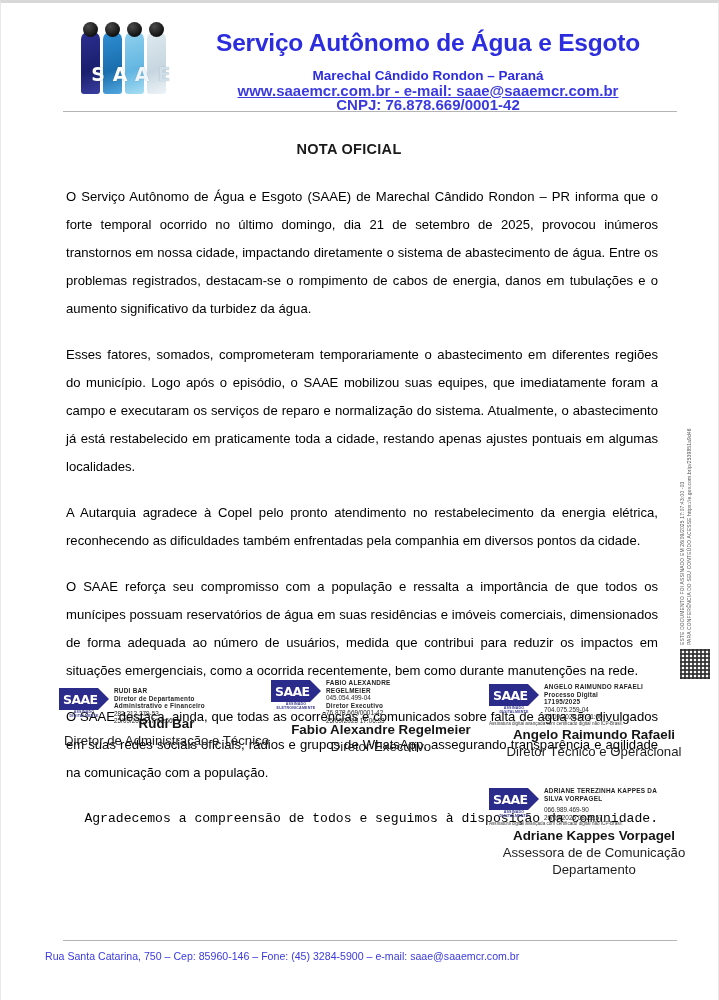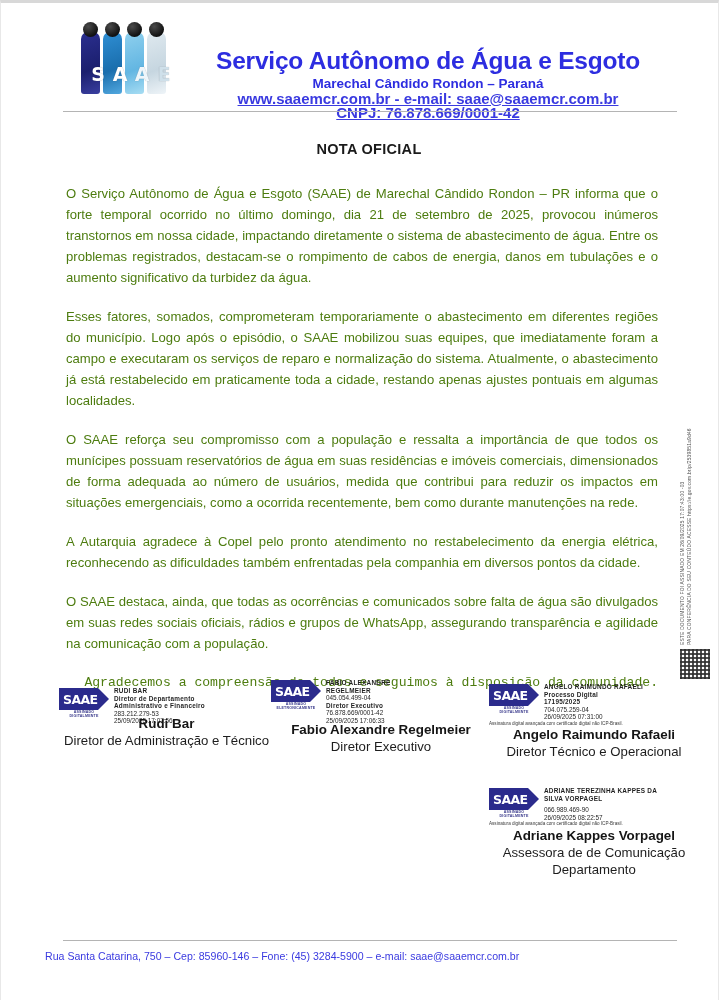--- a/index.html
+++ b/index.html
@@ -87,61 +87,60 @@
     text-align: center;
     padding-top: 12px;
     margin-left: -6px;
   }
   .org-title {
     color: #2d2de0;
     font-weight: bold;
     font-size: 24.5px;
     line-height: 27px;
     letter-spacing: -0.2px;
-    margin-top: 18px;
   }
   .org-sub {
     color: #2d2de0;
     font-weight: bold;
     font-size: 13.5px;
     line-height: 17px;
-    margin-top: 1px;
+    margin-top: 11px;
   }
   .org-line {
     color: #3a3ae0;
     font-weight: bold;
     font-size: 15px;
     line-height: 14px;
     text-decoration: underline;
   }
   .hr-top {
     position: absolute;
     left: 62px; top: 108px;
     width: 614px; height: 0;
     border-top: 1.4px solid #b4b4b4;
   }
 
   
   .doc-title {
     position: absolute;
-    left: 68px; top: 138px;
+    left: 48px; top: 138px;
     width: 600px;
     text-align: center;
     font-weight: bold;
     font-size: 14.5px;
     color: #1a1a1a;
     letter-spacing: 0.3px;
   }
   .body-copy {
     position: absolute;
     left: 65px; top: 180px;
     width: 592px;
     font-size: 13.1px;
-    line-height: 21px;
-    color: #4d7c0f;
+    line-height: 28px;
+    color: #000000;
     text-align: justify;
   }
   .body-copy p { margin: 0 0 18px 0; }
   .body-copy p.no-just { text-align: right; font-family: Liberation Mono, monospace; }
 
   
   .sig-area {
     position: absolute;
     left: 58px; top: 672px;
     width: 620px; height: 230px;
@@ -290,22 +289,22 @@
       <div class="org-line">CNPJ: 76.878.669/0001-42</div>
     </div>
   </div>
   <div class="hr-top"></div>
 
   <div class="doc-title">NOTA OFICIAL</div>
 
   <div class="body-copy">
     <p>O Serviço Autônomo de Água e Esgoto (SAAE) de Marechal Cândido Rondon – PR informa que o forte temporal ocorrido no último domingo, dia 21 de setembro de 2025, provocou inúmeros transtornos em nossa cidade, impactando diretamente o sistema de abastecimento de água. Entre os problemas registrados, destacam-se o rompimento de cabos de energia, danos em tubulações e o aumento significativo da turbidez da água.</p>
     <p>Esses fatores, somados, comprometeram temporariamente o abastecimento em diferentes regiões do município. Logo após o episódio, o SAAE mobilizou suas equipes, que imediatamente foram a campo e executaram os serviços de reparo e normalização do sistema. Atualmente, o abastecimento já está restabelecido em praticamente toda a cidade, restando apenas ajustes pontuais em algumas localidades.</p>
+    <p>A Autarquia agradece à Copel pelo pronto atendimento no restabelecimento da energia elétrica, reconhecendo as dificuldades também enfrentadas pela companhia em diversos pontos da cidade.</p>
     <p>O SAAE reforça seu compromisso com a população e ressalta a importância de que todos os munícipes possuam reservatórios de água em suas residências e imóveis comerciais, dimensionados de forma adequada ao número de usuários, medida que contribui para reduzir os impactos em situações emergenciais, como a ocorrida recentemente, bem como durante manutenções na rede.</p>
-    <p>A Autarquia agradece à Copel pelo pronto atendimento no restabelecimento da energia elétrica, reconhecendo as dificuldades também enfrentadas pela companhia em diversos pontos da cidade.</p>
     <p>O SAAE destaca, ainda, que todas as ocorrências e comunicados sobre falta de água são divulgados em suas redes sociais oficiais, rádios e grupos de WhatsApp, assegurando transparência e agilidade na comunicação com a população.</p>
     <p class="no-just">Agradecemos a compreensão de todos e seguimos à disposição da comunidade.</p>
   </div>
 
   <div class="sig-area">
 
     <div class="sig-block" style="left:0px; top:12px; width:215px;">
       <div class="sig-stampline">
         <div class="stamp">
           <div class="stamp-shape">

